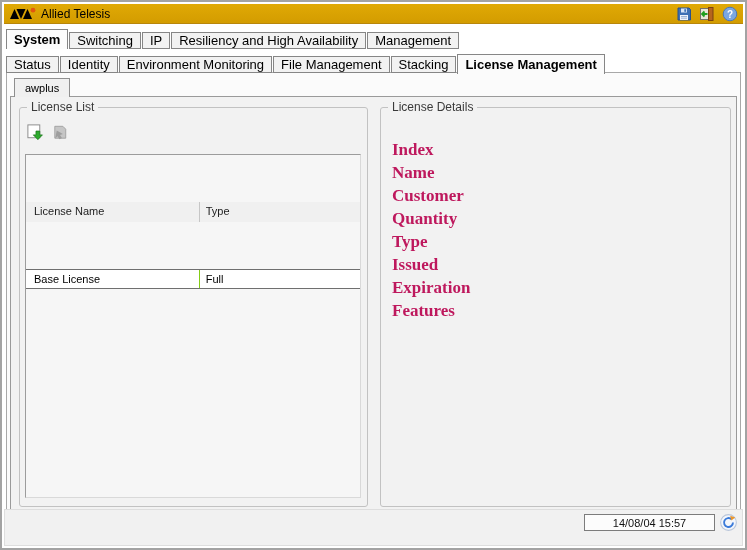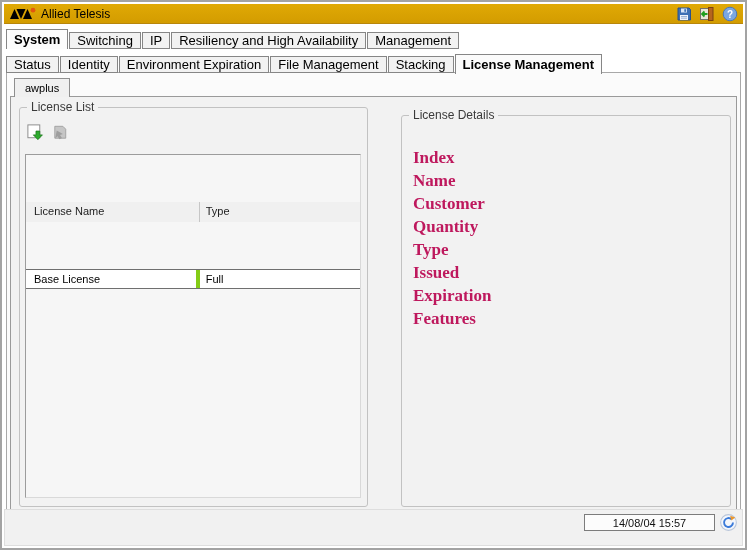--- a/index.html
+++ b/index.html
@@ -29,37 +29,37 @@
              background:#fbfbfb; border:1px solid #a8a8a8; }
   .stack-tab { position:absolute; left:7px; top:5px; height:19px; line-height:18px; padding:0 10px;
                font-size:11px; background:#f0f0f0; border:1px solid #8f8f8f; border-bottom:none; z-index:2; cursor:pointer; }
   .inner-panel { position:absolute; left:3px; right:3px; top:23px; bottom:3px;
                  border:1px solid #9a9a9a; background:#f2f2f2; }
 
   
   fieldset.gb { position:absolute; top:3px; bottom:5px; border:1px solid #c2c2c2; border-radius:3px; padding:0; }
   legend { font-size:12px; color:#3a3a3a; margin-left:7px; padding:0 4px; }
   .gb-left { left:8px; width:349px; }
-  .gb-right { left:390px; right:5px;margin-top:8px; }
+  .gb-right { left:369px; right:5px; }
 
   
   .toolbar { position:absolute; left:6px; top:9px; display:flex; gap:6px; }
   .icon-btn { width:19px; height:19px; display:flex; align-items:center; justify-content:center; cursor:pointer; }
   .icon-btn.disabled { cursor:default; }
 
   
   .listbox { position:absolute; left:5px; right:6px; top:40px; bottom:8px; background:#f6f6f6;
              border:1px solid #9c9c9c; border-right-color:#d9d9d9; border-bottom-color:#d9d9d9; }
   .lrow { display:flex; height:20px; line-height:19px; font-size:11px;margin-top:47px; }
   .lhead { background:#f0f0f0; color:#1c1c1c; }
   .cell1 { width:52%; padding-left:8px; overflow:hidden; }
   .cell2 { flex:1; padding-left:6px; overflow:hidden; }
   .lhead .cell1 { border-right:1px solid #c6c6c6; }
   .ldata { background:#ffffff; border-top:1px solid #6f6f6f; border-bottom:1px solid #6f6f6f; cursor:pointer; }
-  .ldata .cell1 { border-right:4px solid #84cc16; }
+  .ldata .cell1 { border-right:1px solid #84cc16; }
 
   
   .fields { position:absolute; left:11px; top:26px; }
   .field { font-family:"Liberation Serif", serif; font-weight:bold; font-size:17px; color:#be185d; height:23px; }
 
   
   .statusbar { position:absolute; left:2px; right:2px; bottom:2px; height:37px;
                background:#f1f1f1; border:1px solid #dedede; }
   .timestamp { position:absolute; right:27px; top:4px; width:131px; height:17px; line-height:16px;
                border:1px solid #7c7c7c; background:#fcfcfc; text-align:center; font-size:11px; color:#111; }
@@ -103,21 +103,21 @@
     <div class="tab active">System</div>
     <div class="tab">Switching</div>
     <div class="tab">IP</div>
     <div class="tab">Resiliency and High Availability</div>
     <div class="tab">Management</div>
   </div>
 
   <div class="tabrow tabrow2">
     <div class="tab">Status</div>
     <div class="tab">Identity</div>
-    <div class="tab">Environment Expiration</div>
+    <div class="tab">Environment Monitoring</div>
     <div class="tab">File Management</div>
     <div class="tab">Stacking</div>
     <div class="tab active">License Management</div>
   </div>
 
   <div class="content">
     <div class="stack-tab">awplus</div>
 
     <div class="inner-panel">
 

